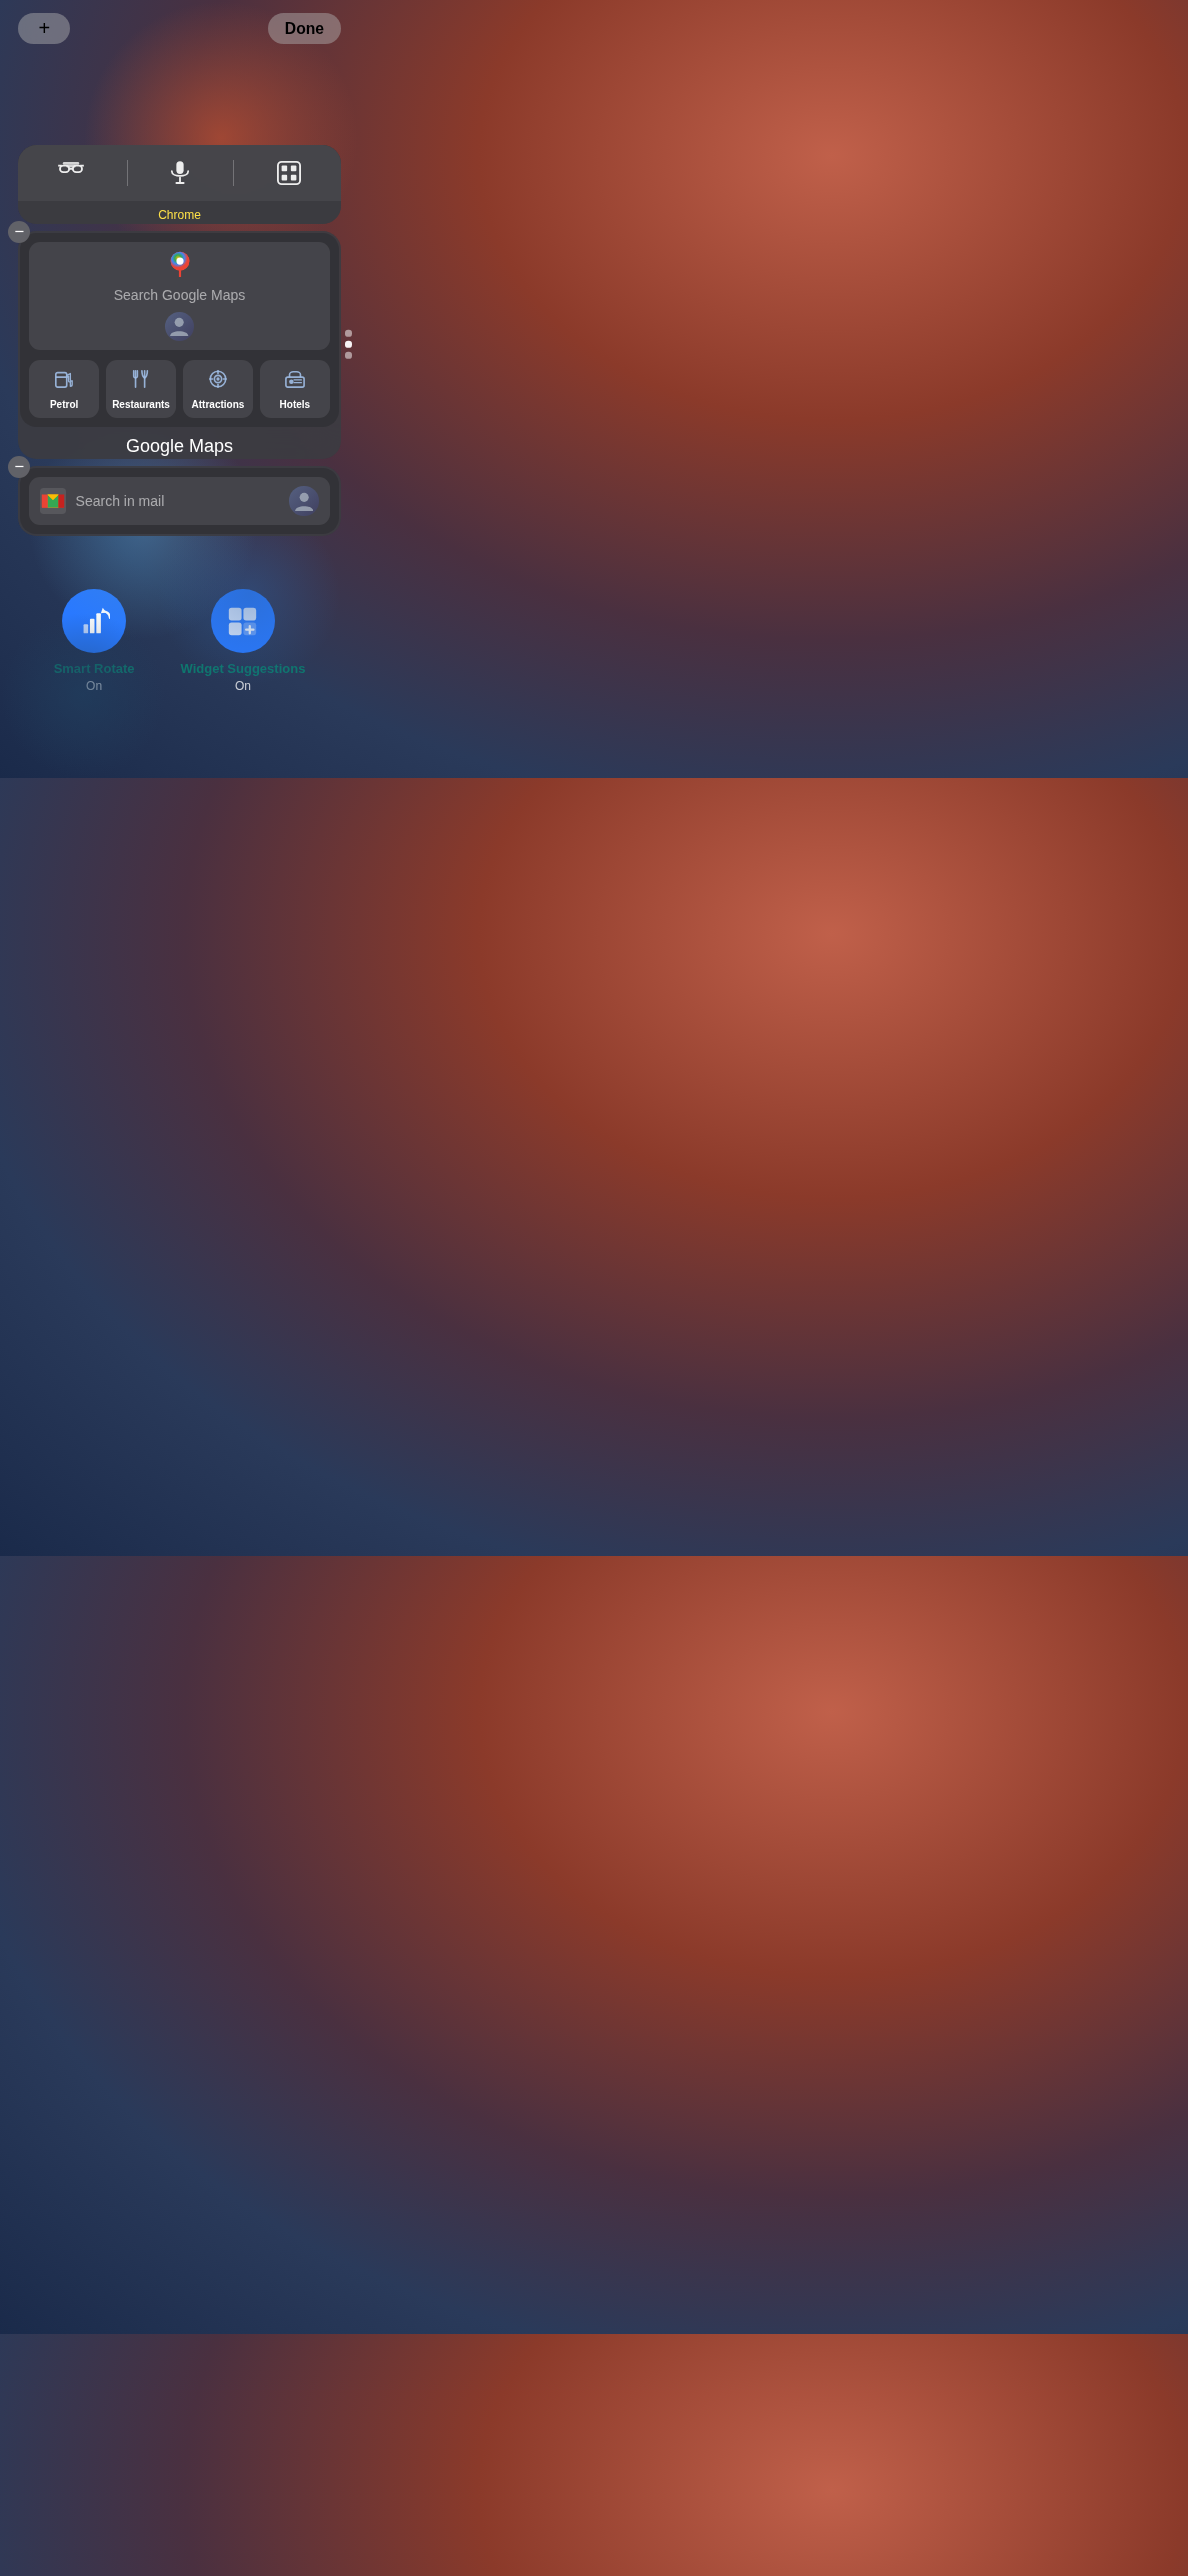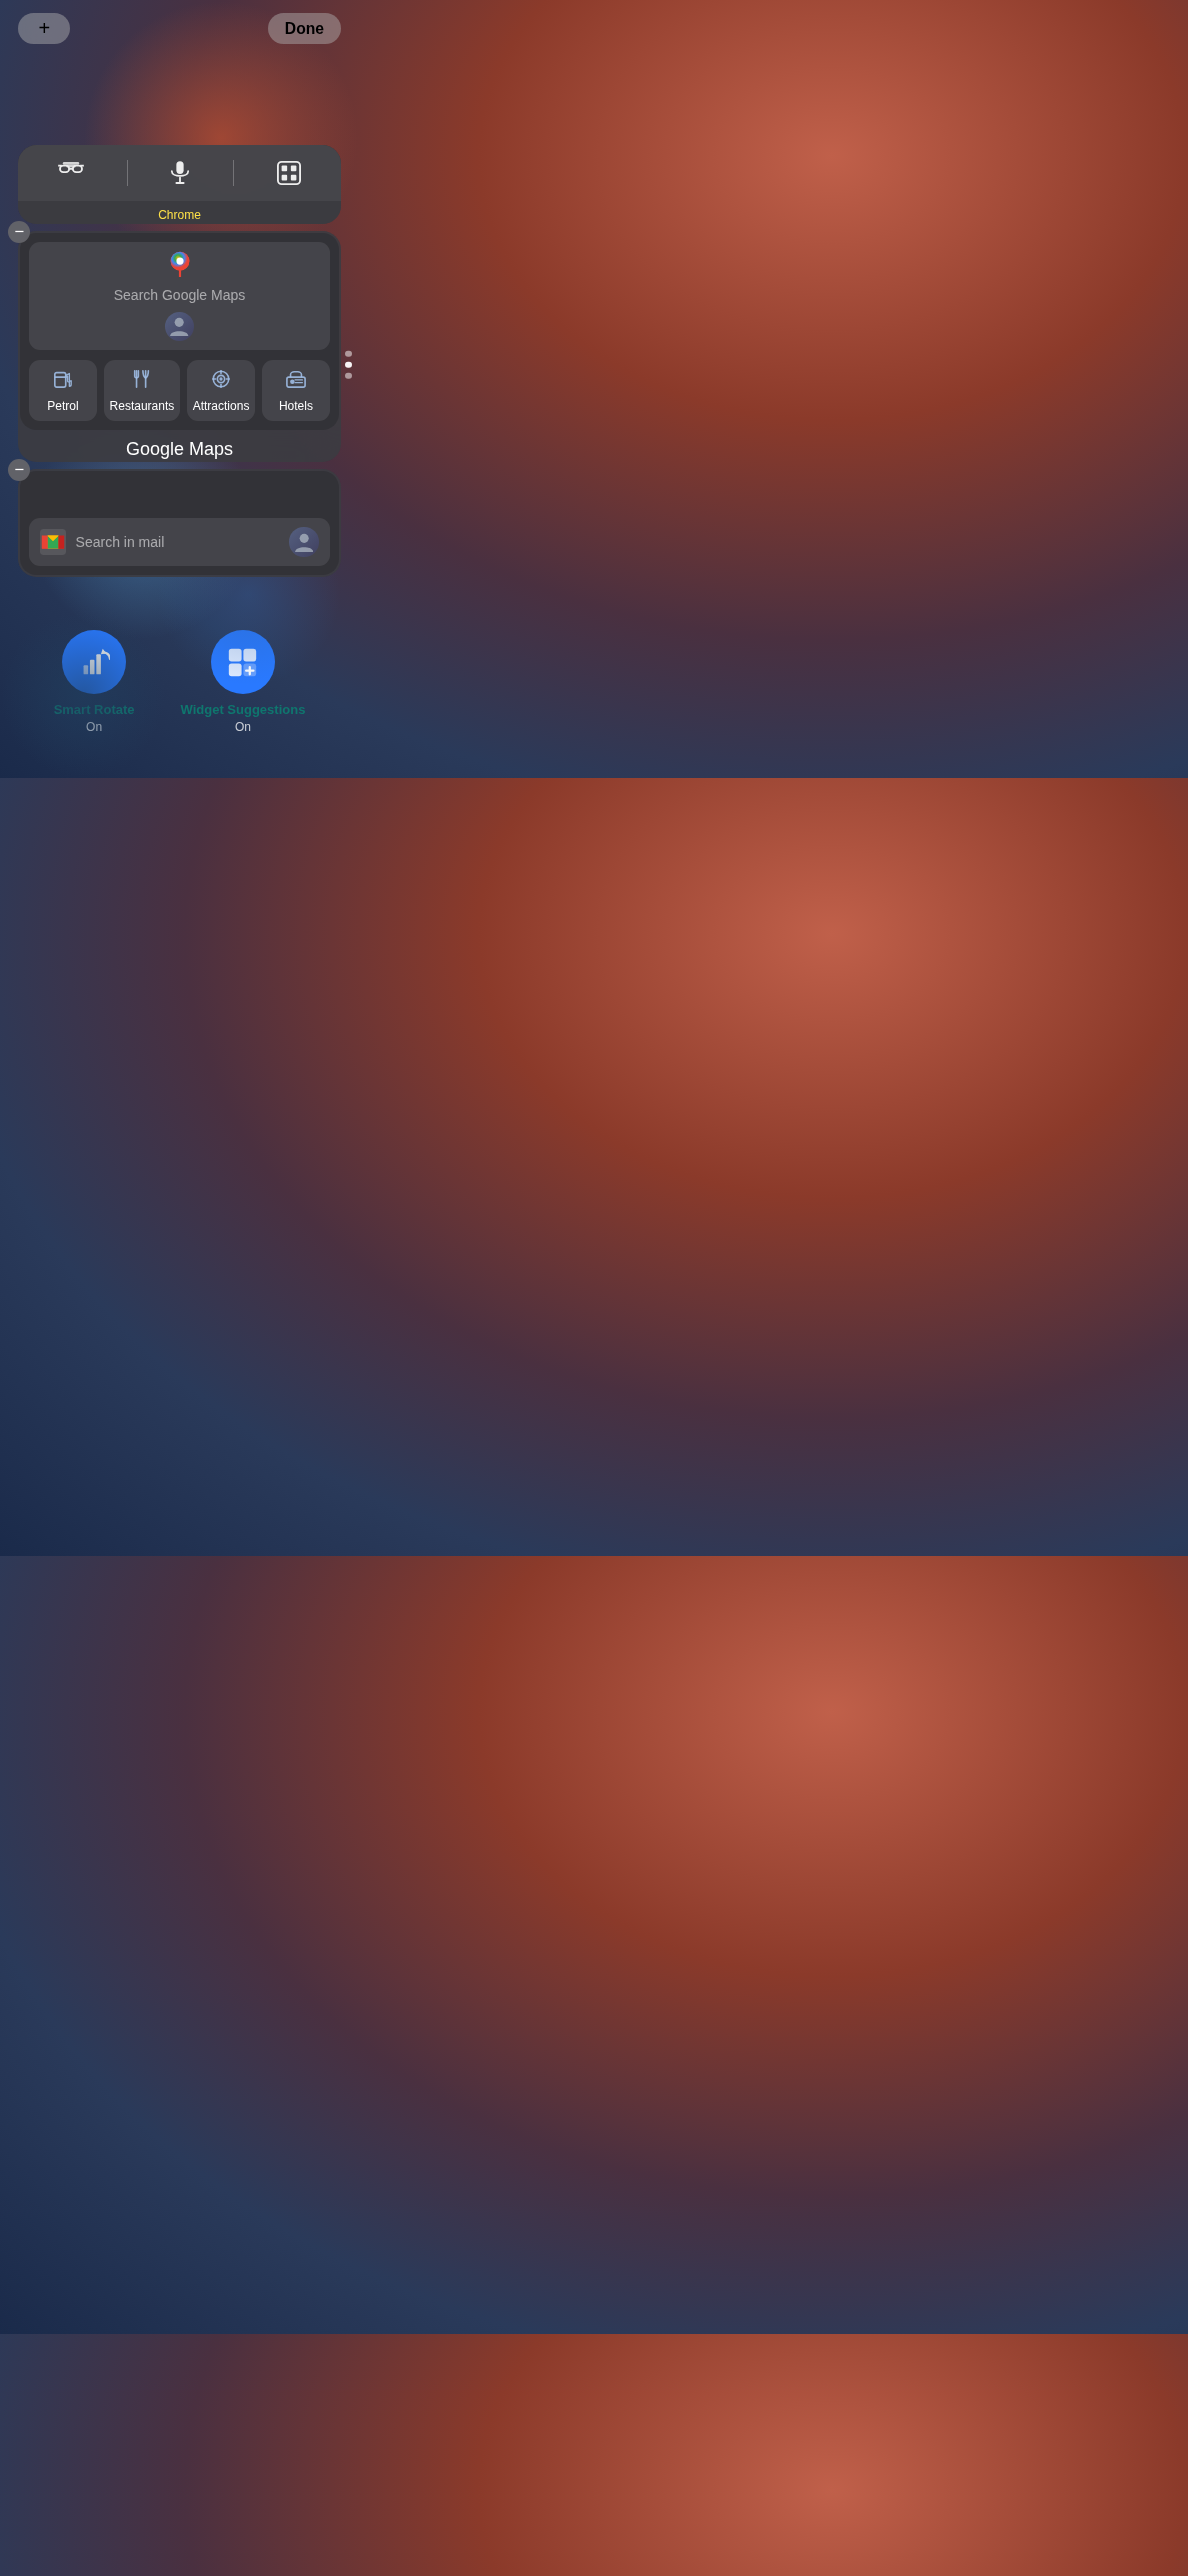--- a/index.html
+++ b/index.html
@@ -253,22 +253,22 @@
       cursor: pointer;
     }
 
     .category-icon {
       color: rgba(160,190,230,0.9);
       font-size: 16.6px;
     }
 
     .category-label {
       color: white;
-      font-size: 12px;
-      font-weight: 400;
+      font-size: 10px;
+      font-weight: 700;
     }
 
     .maps-widget-label {
       text-align: center;
       color: white;
       font-size: 18px;
       font-weight: 500;
       padding: 7.4px 0 1.8px;
     }
 
@@ -290,21 +290,20 @@
       margin: 1.8px;
     }
 
     .gmail-search-row {
       display: flex;
       align-items: center;
       background: rgba(70,70,75,0.95);
       border-radius: 11px;
       padding: 9.2px 11px;
       gap: 9.2px;
-      margin-top: 38px;
     }
 
     .gmail-logo {
       width: 26px;
       height: 26px;
       flex-shrink: 0;
     }
 
     .gmail-search-text {
       flex: 1;

